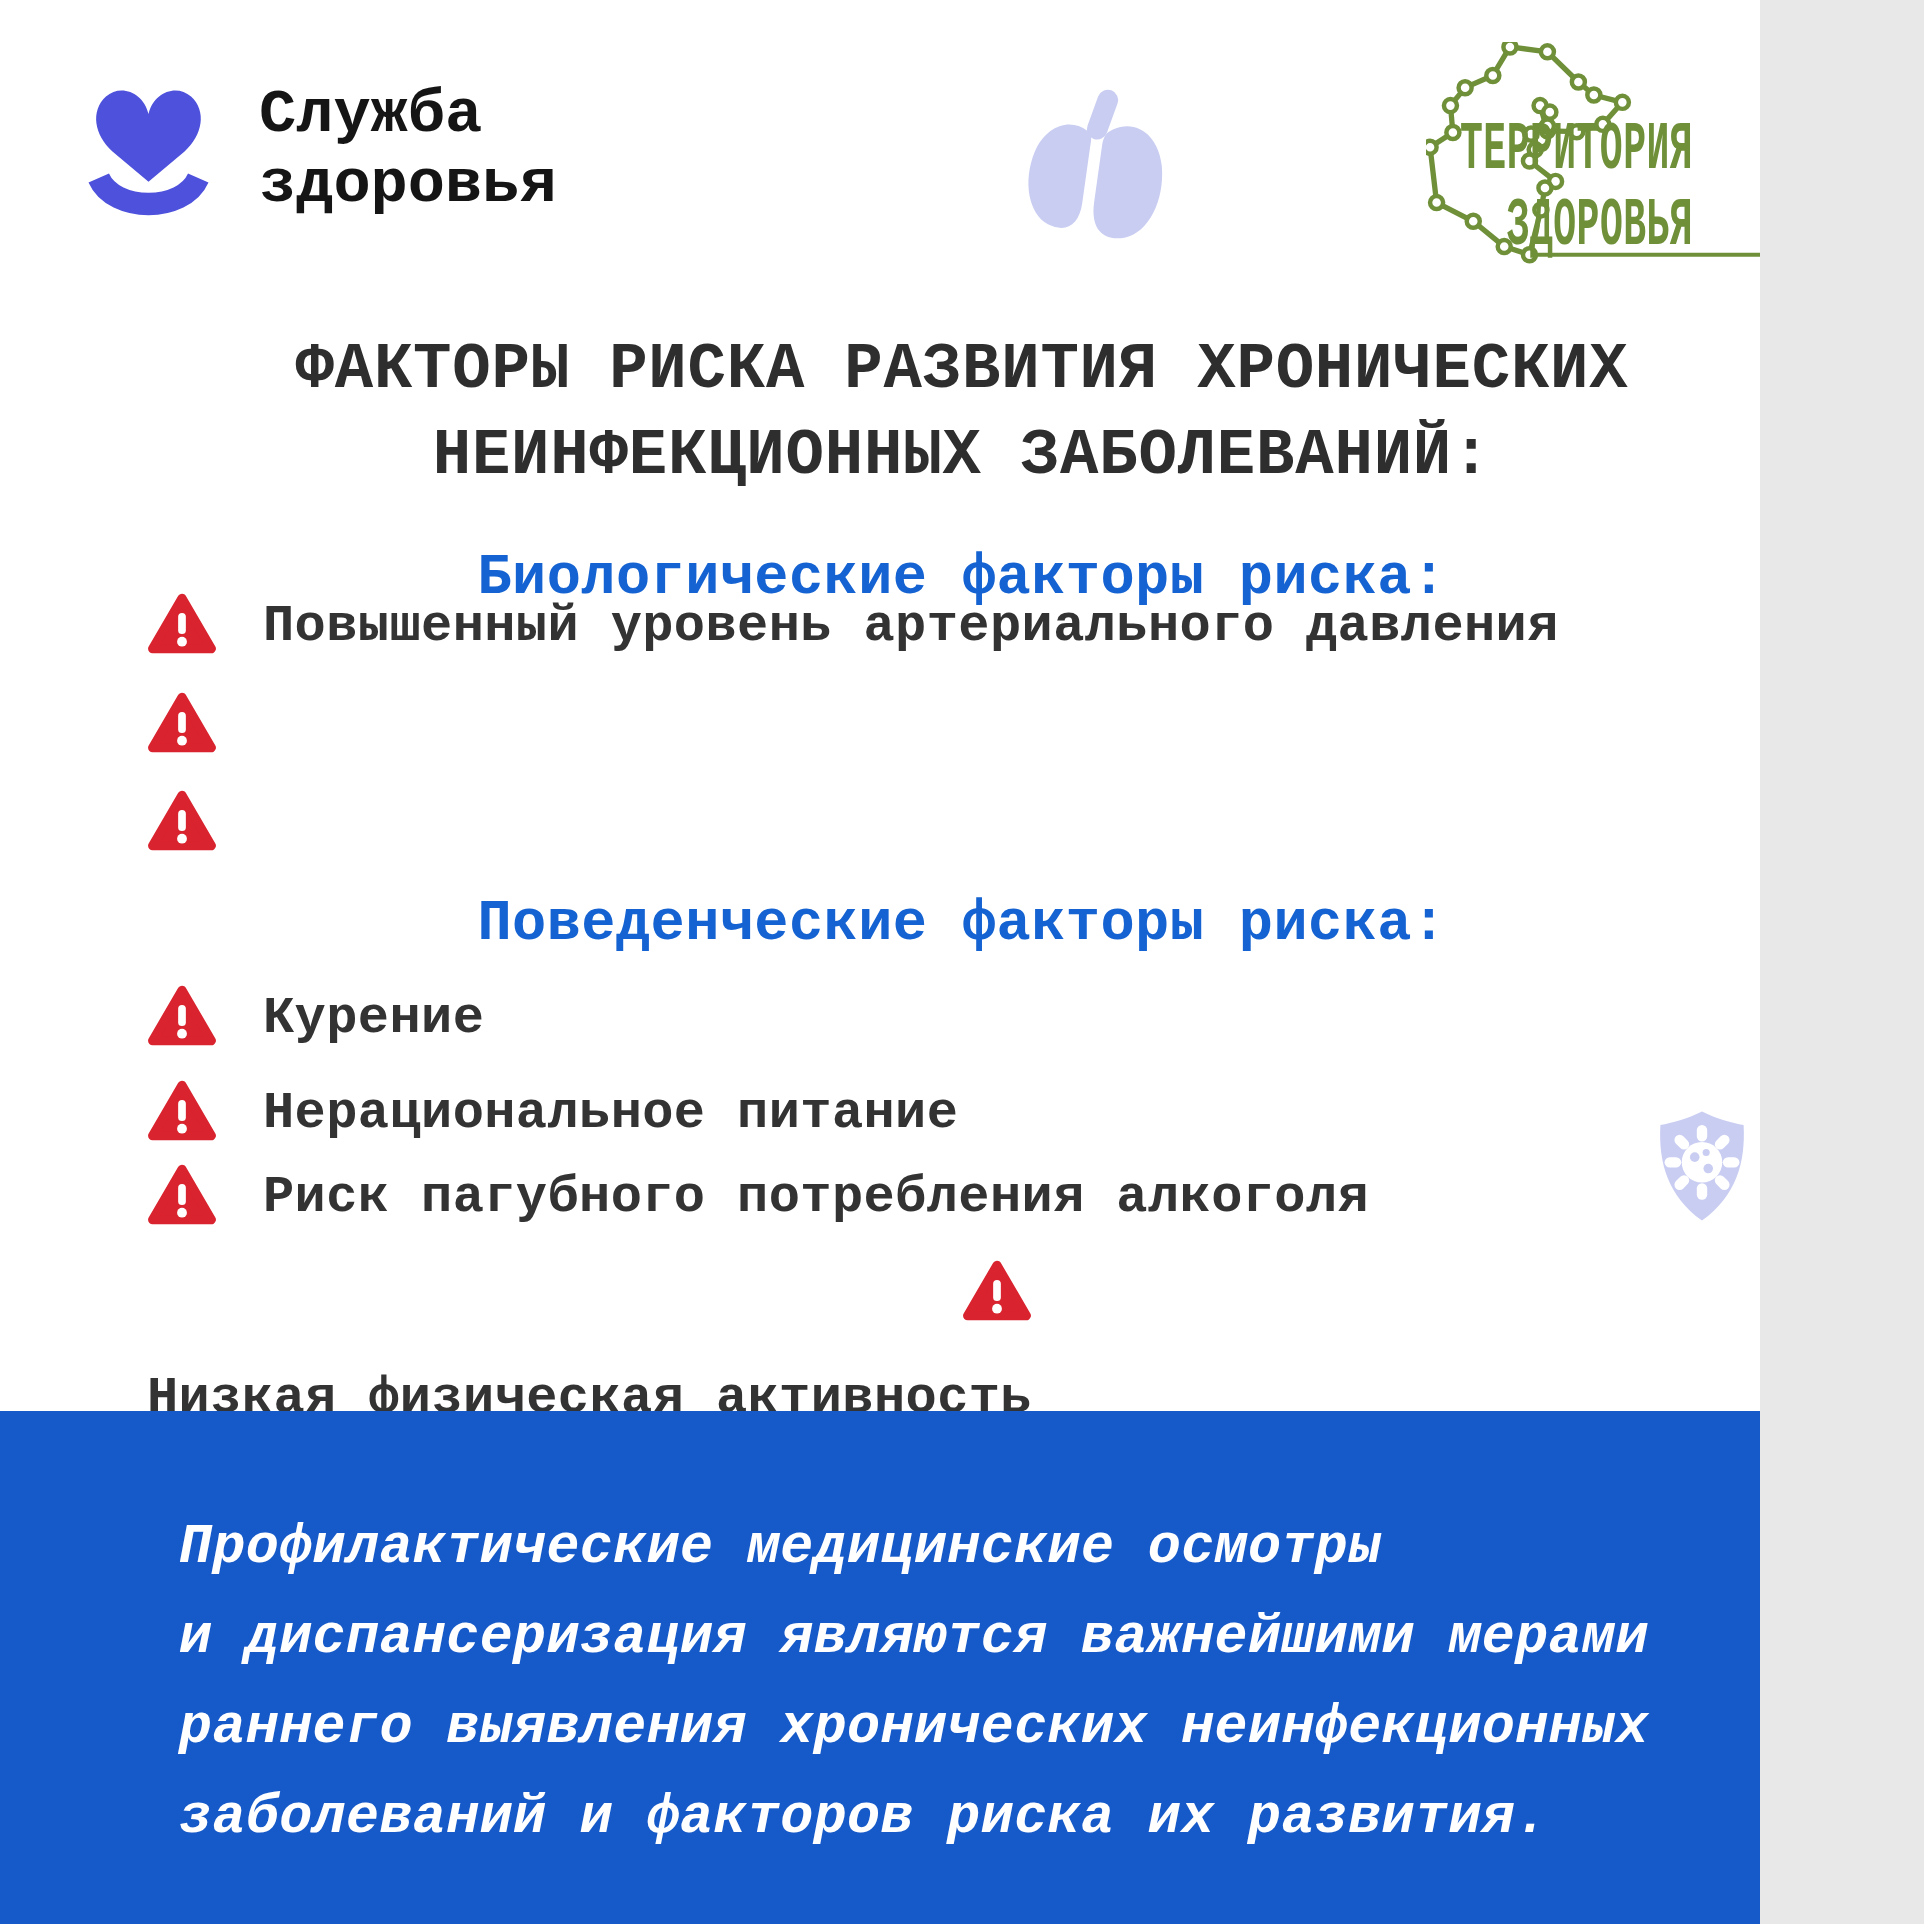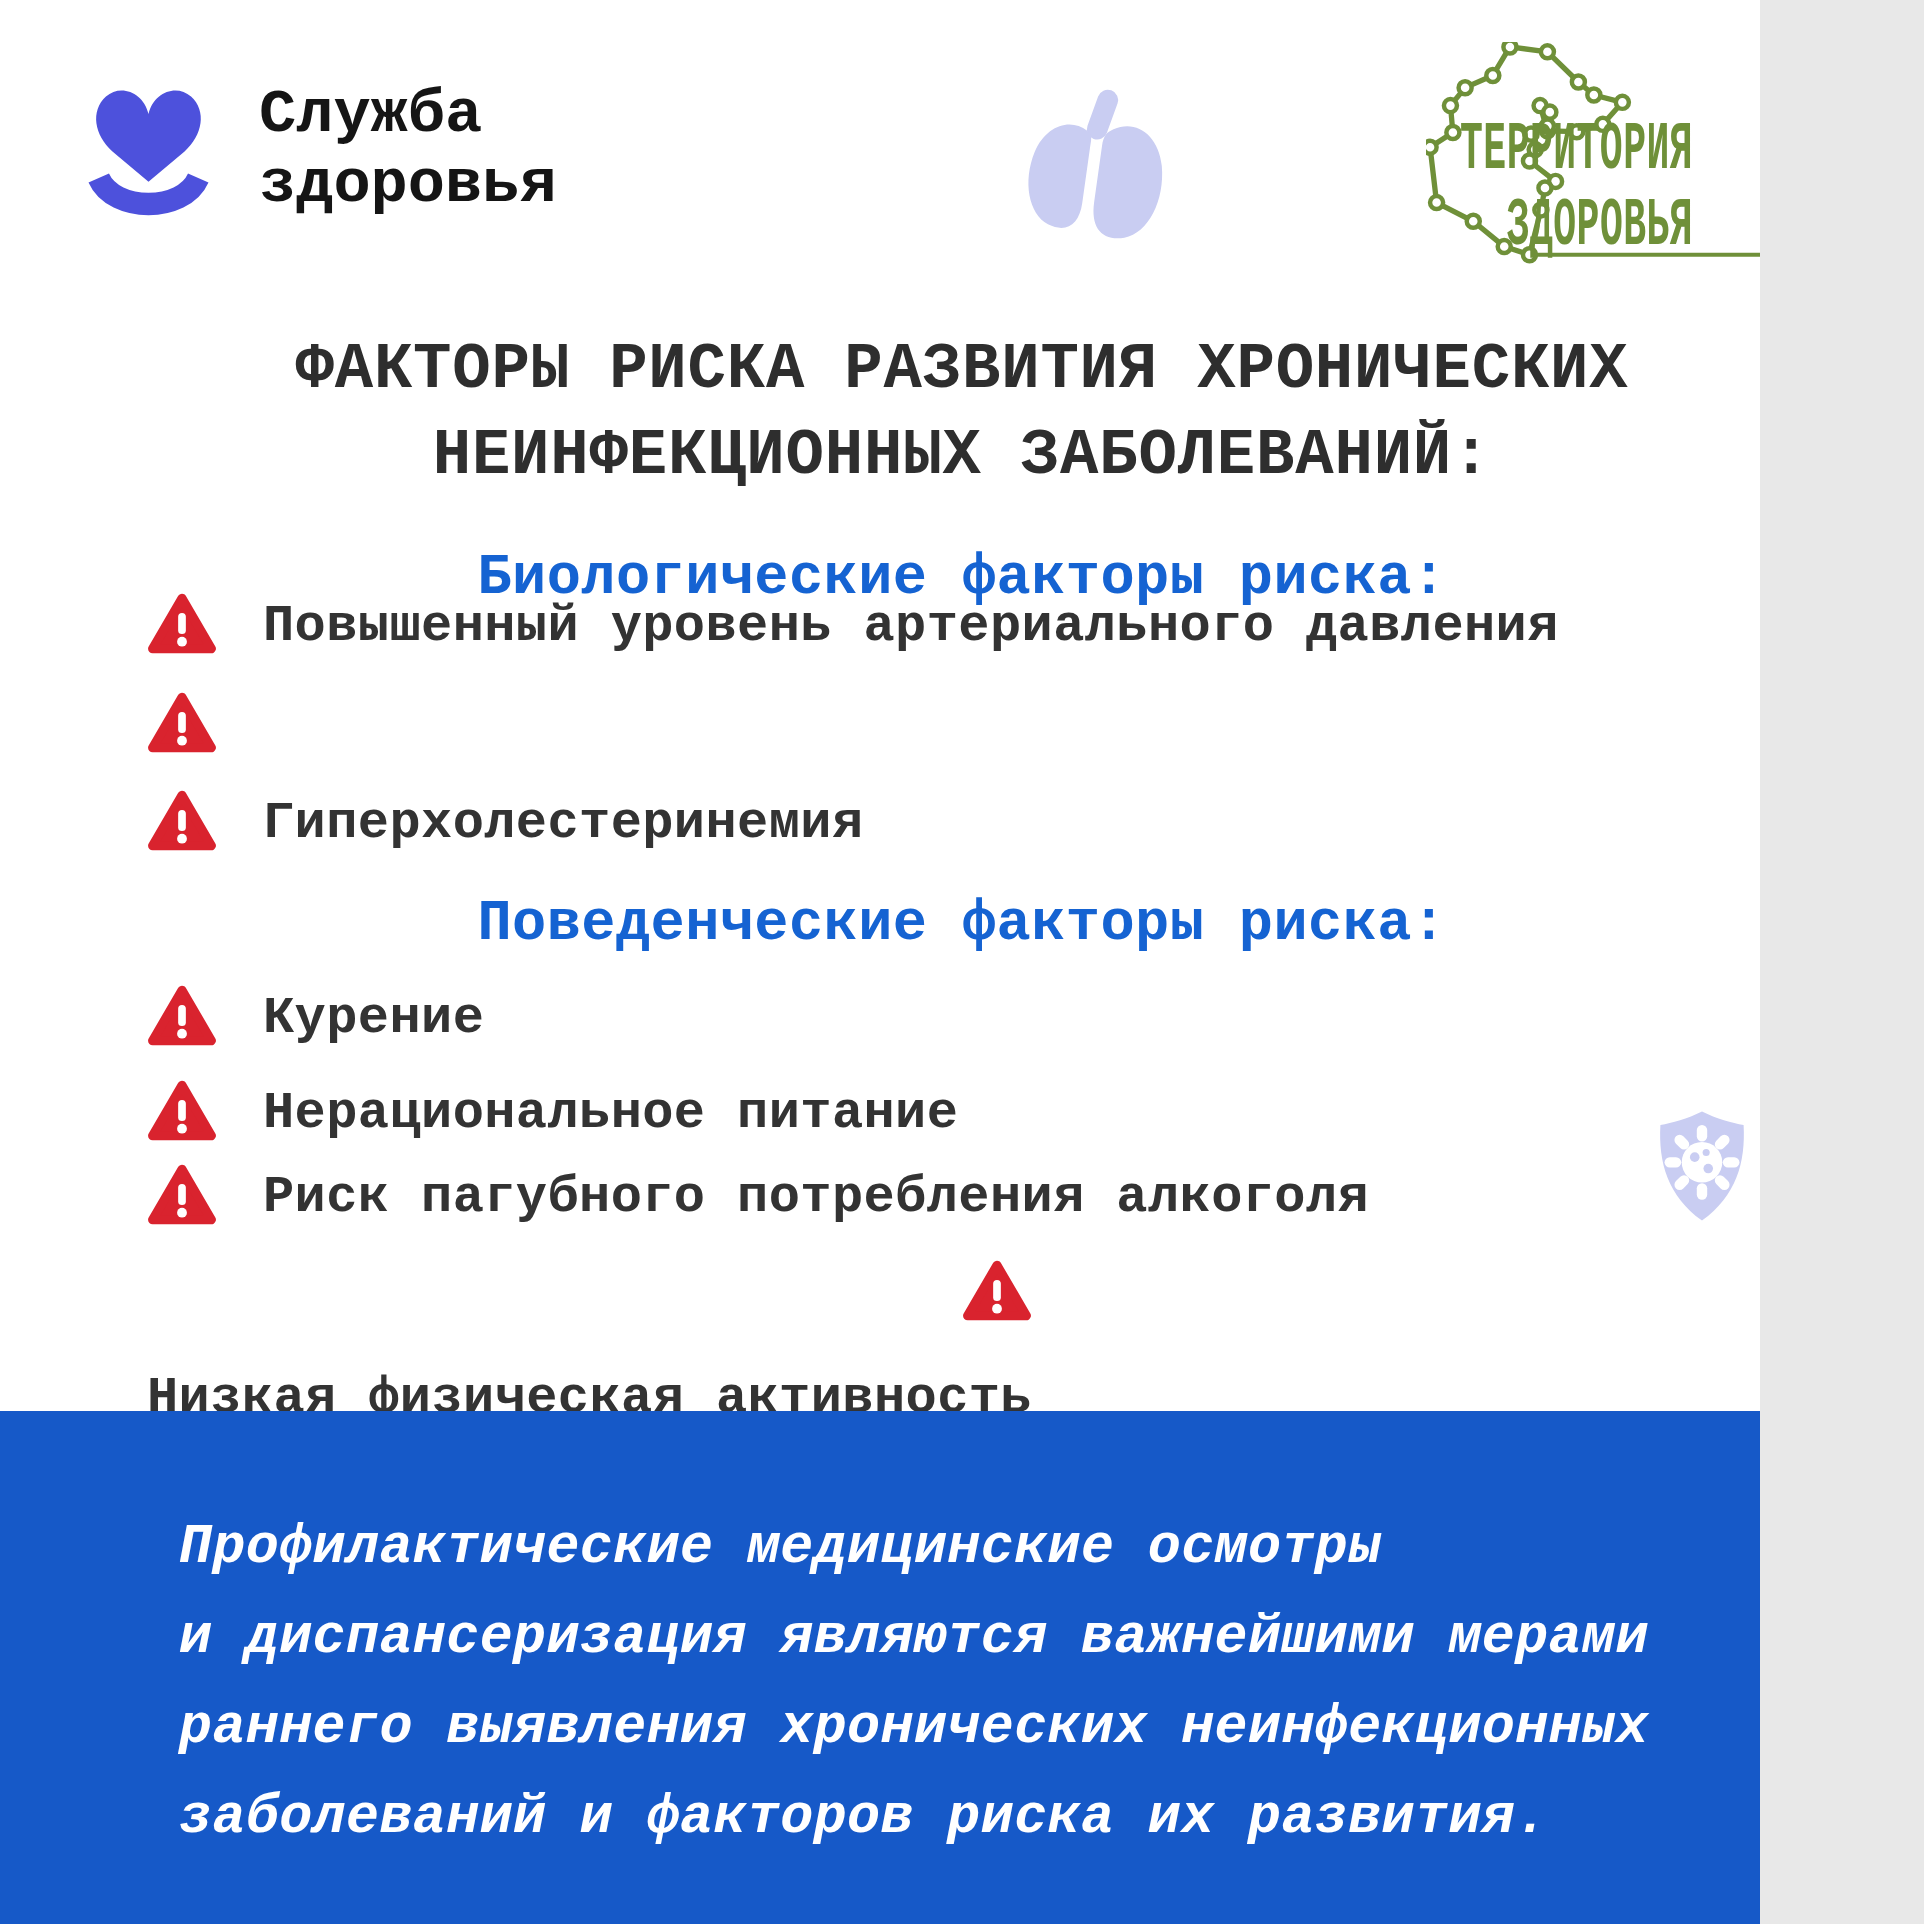--- a/index.html
+++ b/index.html
@@ -133,21 +133,20 @@
         <rect x="44.5" y="31" width="11" height="30" rx="5.5" fill="#fff"></rect>
         <circle cx="50" cy="72" r="7" fill="#fff"></circle>
       </svg>
   </div>
   <div class="abs risk-row" style="top:788px;">
     <svg class="warn" viewBox="0 0 100 92">
         <path d="M50 10 L92 82 L8 82 Z" fill="#d9232e" stroke="#d9232e" stroke-width="13" stroke-linejoin="round"></path>
         <rect x="44.5" y="31" width="11" height="30" rx="5.5" fill="#fff"></rect>
         <circle cx="50" cy="72" r="7" fill="#fff"></circle>
       </svg>
-    <span class="risk-label">Гиперхолестеринемия</span>
   </div>
 
   <div class="abs section-heading heading-beh">Поведенческие факторы риска:</div>
 
   <div class="abs risk-row" style="top:983px;">
     <svg class="warn" viewBox="0 0 100 92">
         <path d="M50 10 L92 82 L8 82 Z" fill="#d9232e" stroke="#d9232e" stroke-width="13" stroke-linejoin="round"></path>
         <rect x="44.5" y="31" width="11" height="30" rx="5.5" fill="#fff"></rect>
         <circle cx="50" cy="72" r="7" fill="#fff"></circle>
       </svg>

